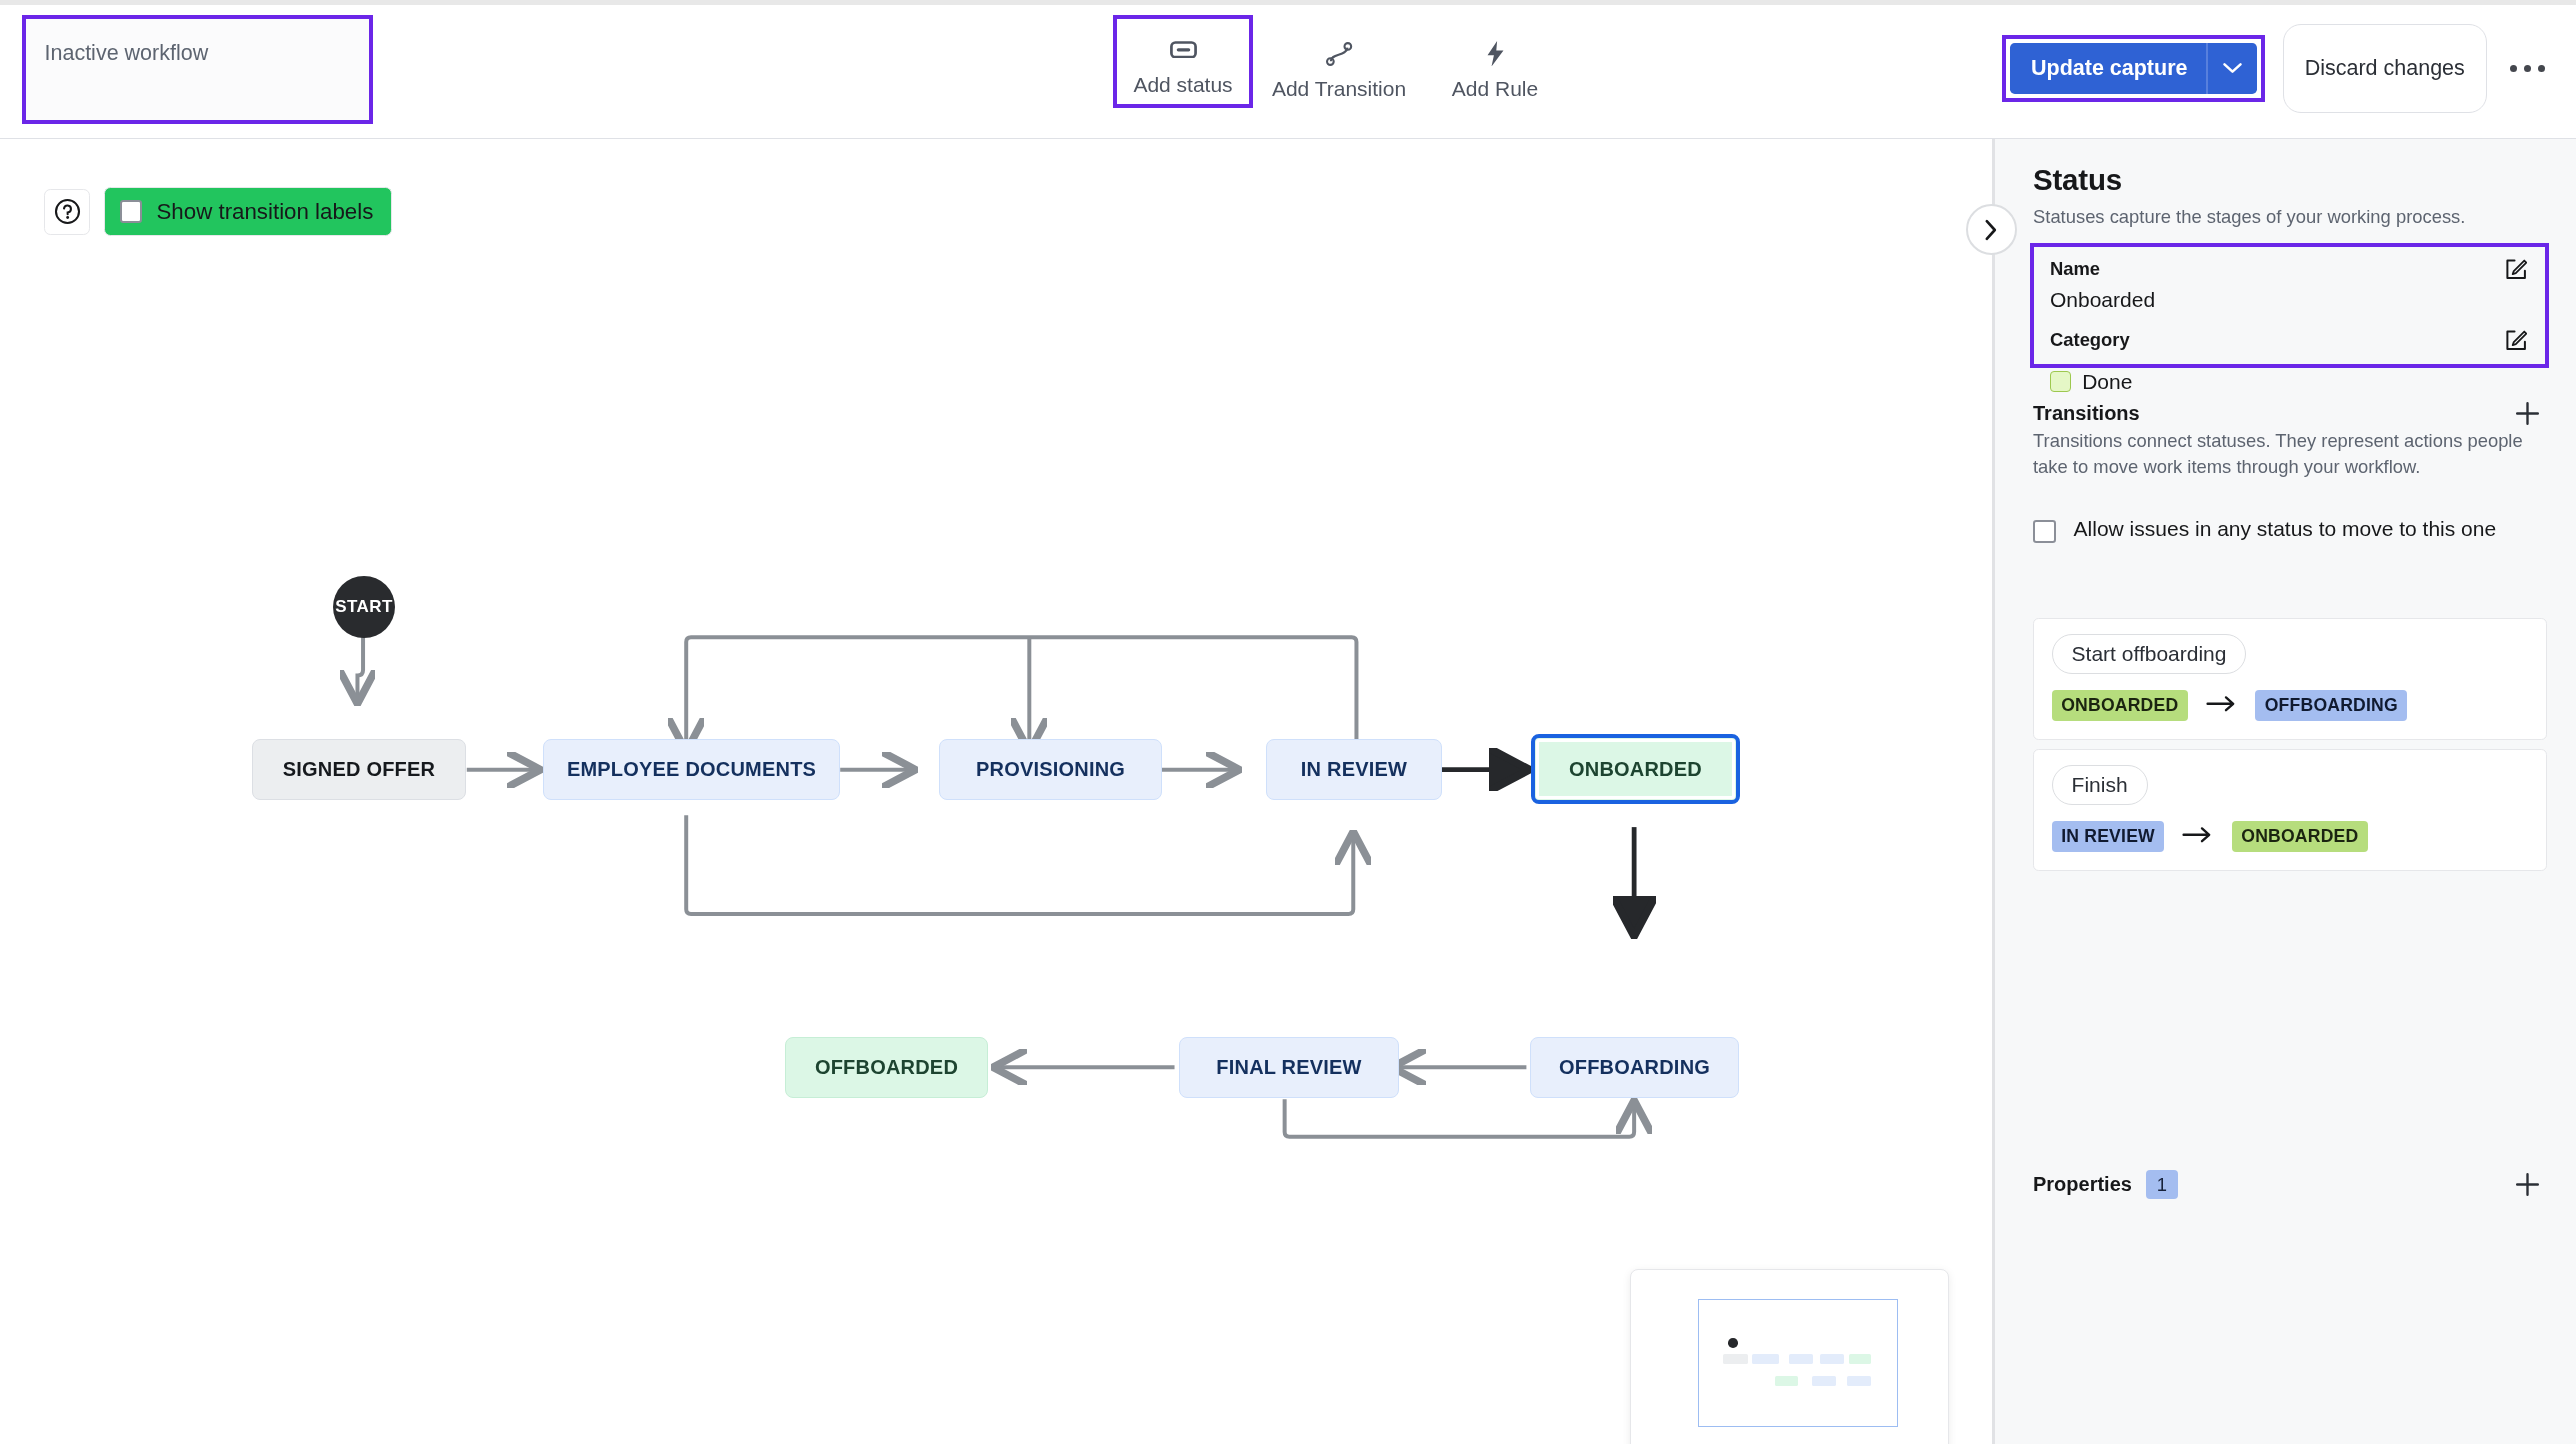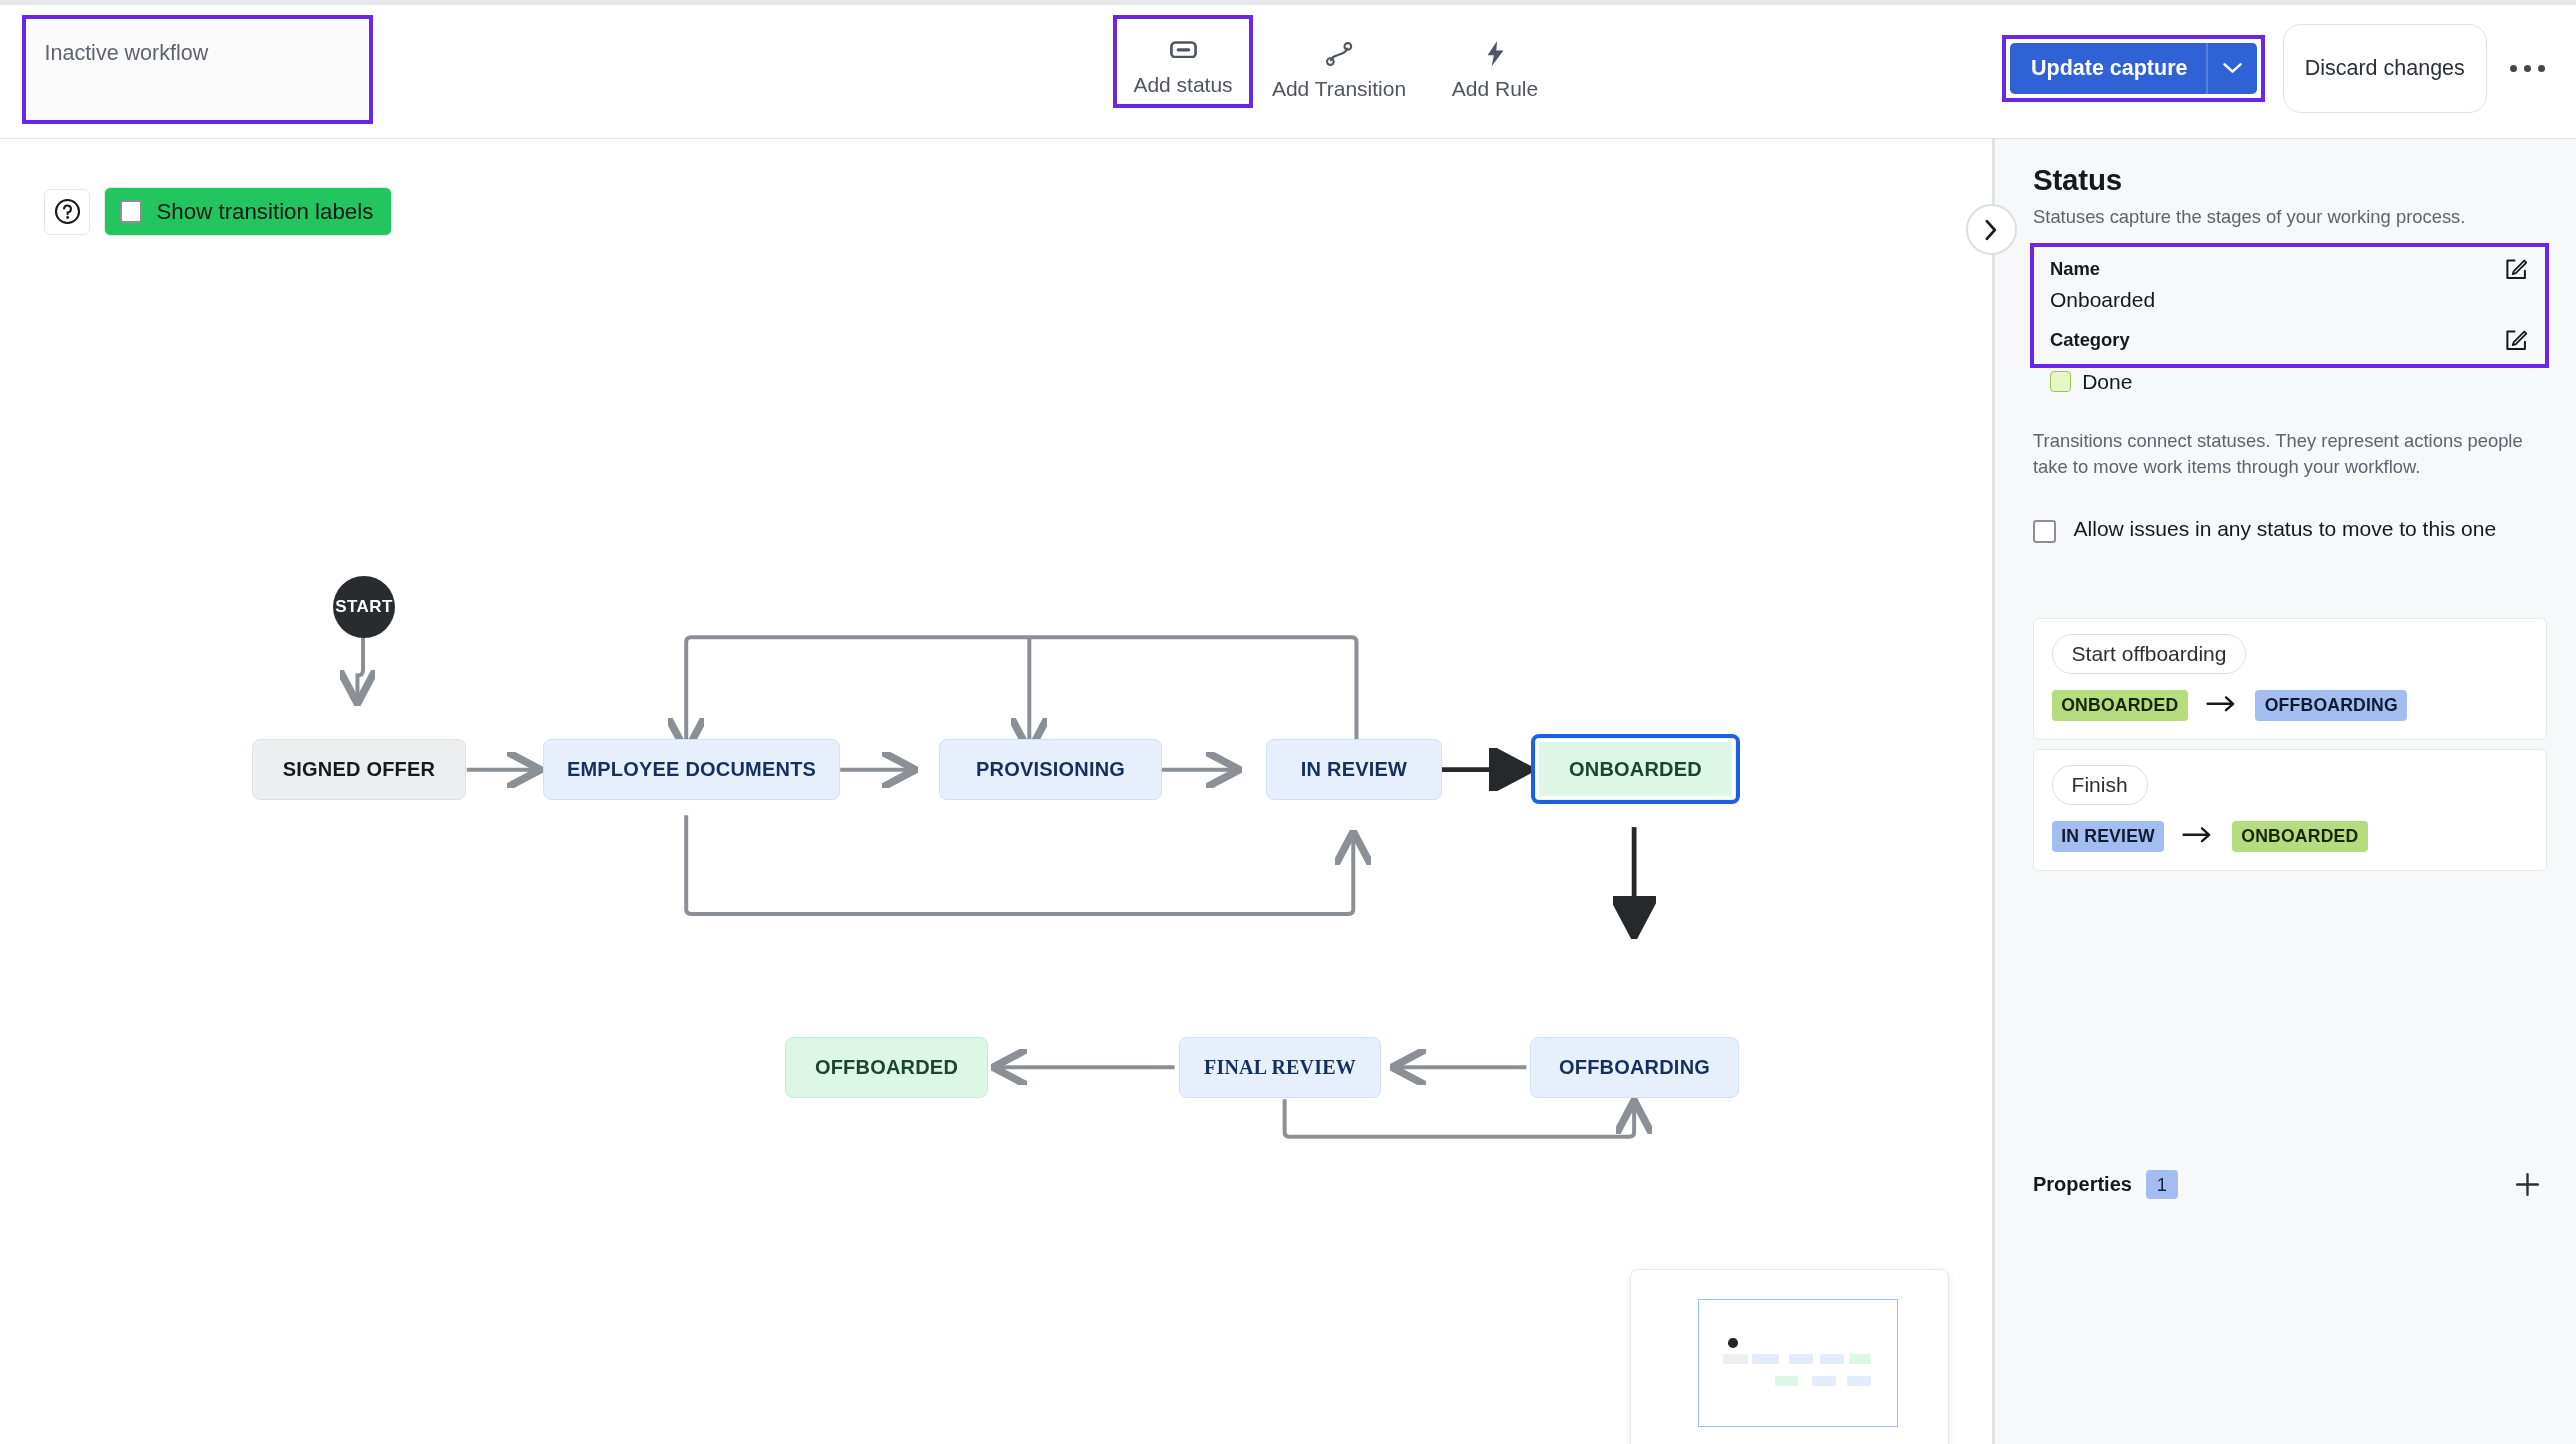--- a/index.html
+++ b/index.html
@@ -386,21 +386,21 @@
   </div>
 
   <div class="node green selected" style="left:1531px; top:595px; width:209px; height:70px;">
     <span>ONBOARDED</span>
   </div>
 
   <div class="node blue" style="left:1530px; top:898px; width:209px; height:61px;">
     <span>OFFBOARDING</span>
   </div>
 
-  <div class="node blue" style="left:1179px; top:898px; width:202px; height:61px;font-family:Liberation Serif, serif;">
+  <div class="node blue" style="left:1179px; top:898px; width:220px; height:61px;">
     <span>FINAL REVIEW</span>
   </div>
 
   <div class="node green" style="left:785px; top:898px; width:203px; height:61px;">
     <span>OFFBOARDED</span>
   </div>
 
   <div id="minimap">
     <div id="minimap-view">
       <div class="mm-box" style="left:29px; top:38px; width:9.6px; height:9.6px; border-radius:50%; background:#26282b;"></div>
@@ -449,20 +449,28 @@
           <path d="M25.5 2.6 L10.5 17.6 L9 22 L13.4 20.5 L28.4 5.5 Z" fill="none" stroke="#17181a" stroke-width="2.5" stroke-linejoin="round" transform="scale(0.88) translate(2,1)"></path>
         </svg>
       </span>
     </div>
     <div id="category-value">
       <span id="cat-swatch"></span>
       <span id="cat-text">Done</span>
     </div>
   </div>
 
+  <div id="transitions-head">
+    <span class="sec-title">Transitions</span>
+    <span class="plus-btn">
+      <svg width="27" height="27" viewBox="0 0 34 34">
+          <path d="M17 4 V30 M4 17 H30" stroke="#2b2f36" stroke-width="3" stroke-linecap="round"></path>
+        </svg>
+    </span>
+  </div>
   <div id="transitions-desc">Transitions connect statuses. They represent actions people take to move work items through your workflow.</div>
 
   <div id="allow-row">
     <span id="allow-chk"></span>
     <span id="allow-text">Allow issues in any status to move to this one</span>
   </div>
 
   <div class="trans-card" style="top:479px;">
     <span class="trans-name">Start offboarding</span>
     <div class="trans-flow">

